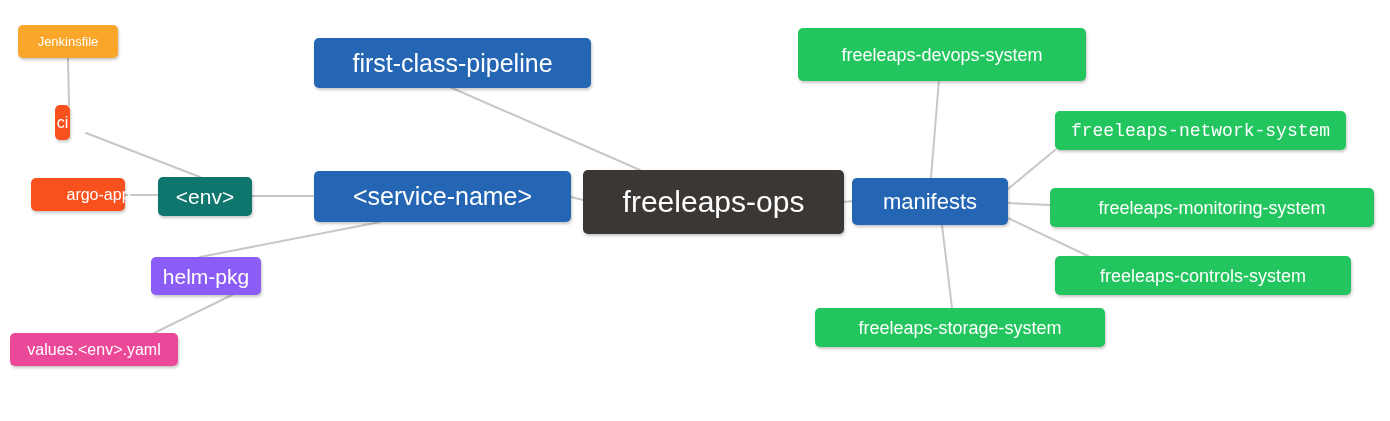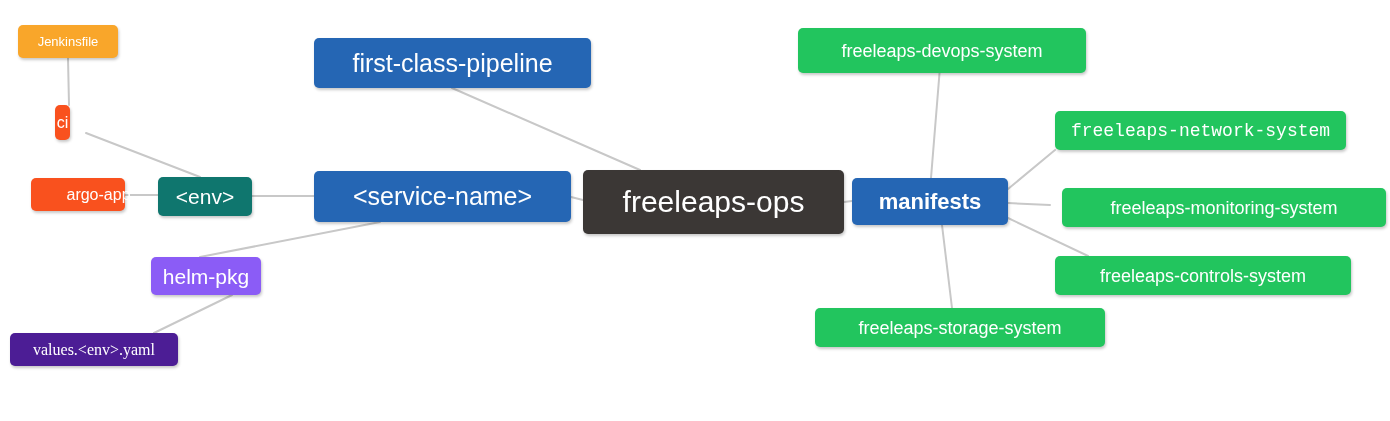--- a/index.html
+++ b/index.html
@@ -39,21 +39,21 @@
     box-shadow: 1px 2px 3px rgba(0,0,0,0.22);
     letter-spacing: 0px;
     line-height: 1;
   }
   .node-label {
     display: block;
     padding: 0 2px;
   }
   .size-root   { font-size: 30px; }
   .size-major  { font-size: 25px; }
-  .size-mid    { font-size: 22px; font-weight: bold; }
+  .size-mid    { font-size: 22px; }
   .size-branch { font-size: 21px; }
   .size-leaf   { font-size: 18px; }
   .size-small  { font-size: 16px; }
   .size-tiny   { font-size: 13px; }
 </style>
 </head>
 <body>
 
 <div id="mindmap">
   <svg id="edge-layer" viewBox="0 0 1390 421" width="1390" height="421" xmlns="http://www.w3.org/2000/svg">
@@ -93,30 +93,30 @@
       </div>
       <div class="node size-tiny" style="left: 18px; top: 25px; width: 100px; height: 33px; background: rgb(249, 166, 42);">
         <span class="node-label">Jenkinsfile</span>
       </div>
       <div class="node size-small" style="left: 31px; top: 178px; width: 94px; height: 33px; background: rgb(249, 81, 30); padding-left: 41px;">
         <span class="node-label">argo-app</span>
       </div>
       <div class="node size-branch" style="left: 151px; top: 257px; width: 110px; height: 38px; background: #8b5cf6;">
         <span class="node-label">helm-pkg</span>
       </div>
-      <div class="node size-small" style="left: 10px; top: 333px; width: 168px; height: 33px; background: #4c1d95; font-family: Liberation Serif, serif;">
+      <div class="node size-small" style="left: 10px; top: 333px; width: 168px; height: 33px; background: #ec4899;">
         <span class="node-label">values.&lt;env&gt;.yaml</span>
       </div>
-      <div class="node size-leaf" style="left: 798px; top: 28px; width: 288px; height: 45px; background: rgb(34, 197, 94);">
+      <div class="node size-leaf" style="left: 798px; top: 28px; width: 288px; height: 53px; background: rgb(34, 197, 94);">
         <span class="node-label">freeleaps-devops-system</span>
       </div>
       <div class="node size-leaf" style="left: 1055px; top: 111px; width: 291px; height: 39px; background: rgb(34, 197, 94); font-family: Liberation Mono, monospace;">
         <span class="node-label">freeleaps-network-system</span>
       </div>
-      <div class="node size-leaf" style="left: 1050px; top: 188px; width: 324px; height: 39px; background: rgb(34, 197, 94); margin-left: 12px;">
+      <div class="node size-leaf" style="left: 1050px; top: 188px; width: 324px; height: 39px; background: rgb(34, 197, 94);">
         <span class="node-label">freeleaps-monitoring-system</span>
       </div>
       <div class="node size-leaf" style="left: 1055px; top: 256px; width: 296px; height: 39px; background: rgb(34, 197, 94);">
         <span class="node-label">freeleaps-controls-system</span>
       </div>
       <div class="node size-leaf" style="left: 815px; top: 308px; width: 290px; height: 39px; background: rgb(34, 197, 94);">
         <span class="node-label">freeleaps-storage-system</span>
       </div>
     </div>
 </div>

